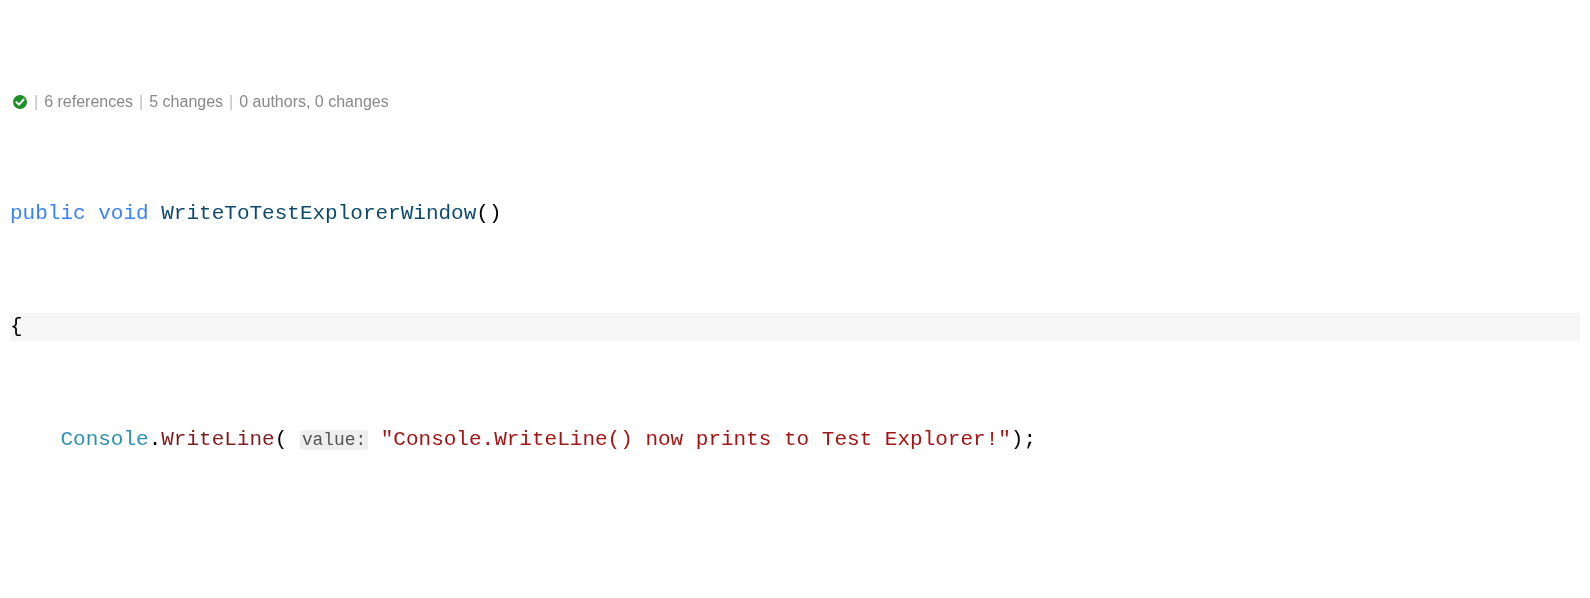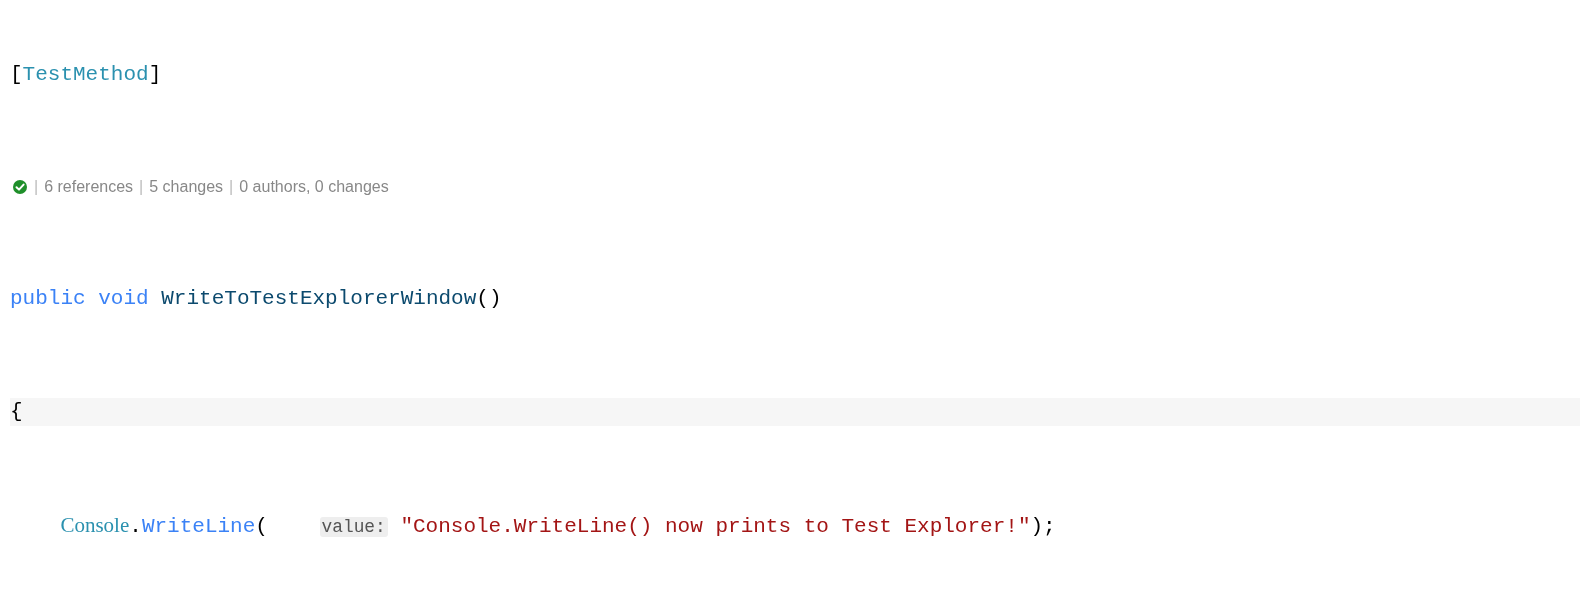--- a/index.html
+++ b/index.html
@@ -17,23 +17,23 @@
     font-family: Consolas, "Courier New", monospace;
     font-size: 21px;
     line-height: 1.35;
     white-space: pre;
   }
   .code-line { white-space: pre; }
   .tok-punct  { color: #000; }
   .tok-attr   { color: #2b91af; }
   .tok-kw     { color: #3b82f6; }
   .tok-method { color: #0c4a6e; }
-  .tok-class  { color: #2b91af; font-family: Liberation Serif, serif; }
-  .tok-call   { color: #3b82f6; }
-  .tok-hint   { color: #555; background: #eee; border-radius: 3px; padding: 0 2px; font-size: 0.85em; margin-left: 39px; }
+  .tok-class  { color: #2b91af; }
+  .tok-call   { color: #7f1d1d; }
+  .tok-hint   { color: #555; background: #eee; border-radius: 3px; padding: 0 2px; font-size: 0.85em; }
   .tok-str    { color: #a31515; }
 
   .codelens {
     display: flex;
     align-items: center;
     gap: 6px;
     font-family: "Segoe UI", Arial, sans-serif;
     font-size: 16px;
     color: #888;
     padding: 2px 0 2px 2px;
@@ -120,21 +120,20 @@
   <symbol id="svg-minus-box" viewBox="0 0 12 12">
     <rect x="0.5" y="0.5" width="11" height="11" fill="#fff" stroke="#888"></rect>
     <path d="M3 6 H9" stroke="#555" stroke-width="1.3"></path>
   </symbol>
   <symbol id="svg-caret" viewBox="0 0 10 6">
     <path d="M0 0 L5 6 L10 0 Z" fill="#555"></path>
   </symbol>
 </svg>
 
 <div class="code-area">
-  <div class="code-line"><span class="tok-punct">[</span><span class="tok-attr">TestMethod</span><span class="tok-punct">]</span></div>
 
   <div class="codelens">
     <span class="icon"><svg width="16" height="16">
           <use href="#svg-pass"></use>
         </svg></span>
     <span class="sep">|</span>
     <span>6 references</span>
     <span class="sep">|</span>
     <span>5 changes</span>
     <span class="sep">|</span>

